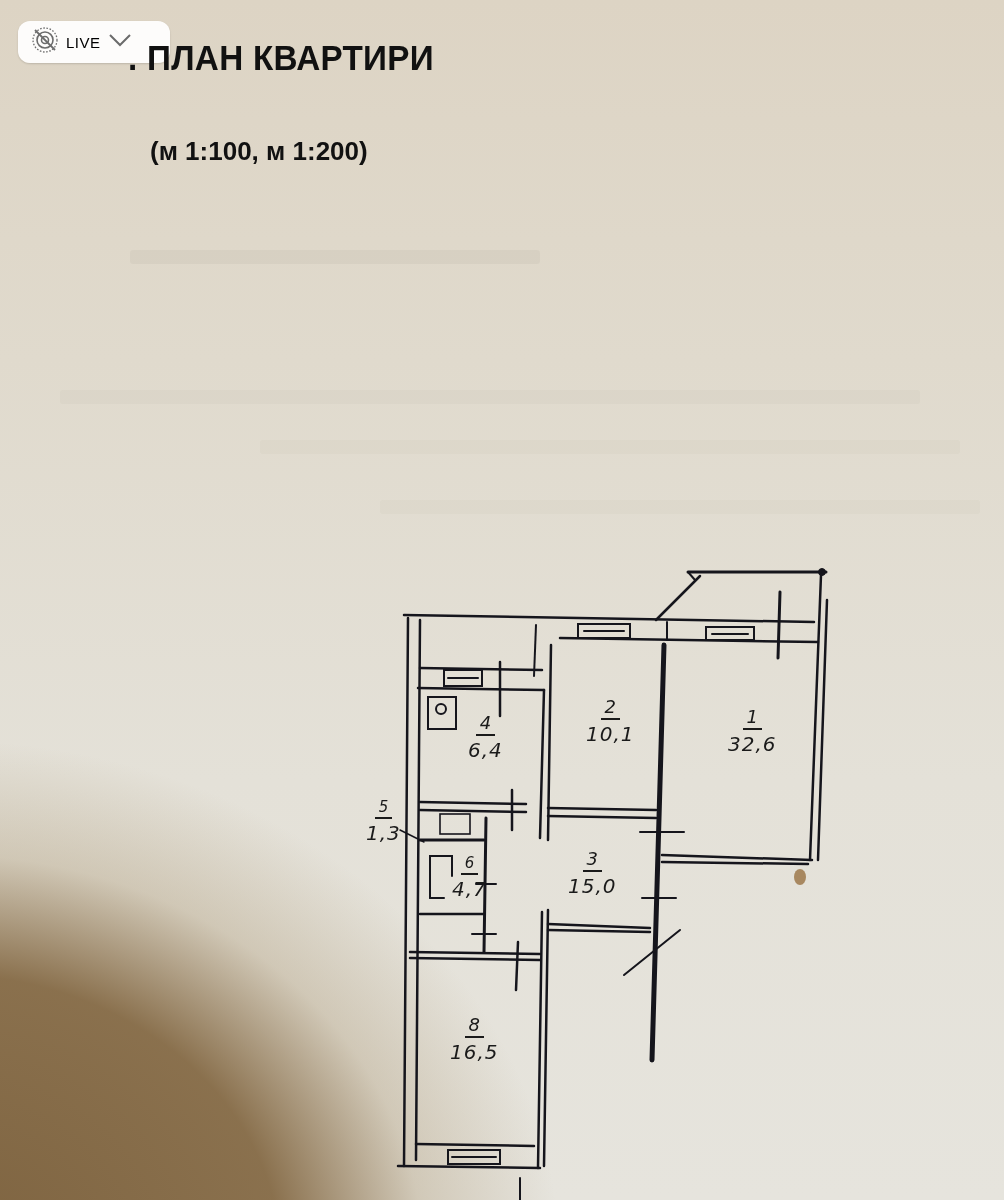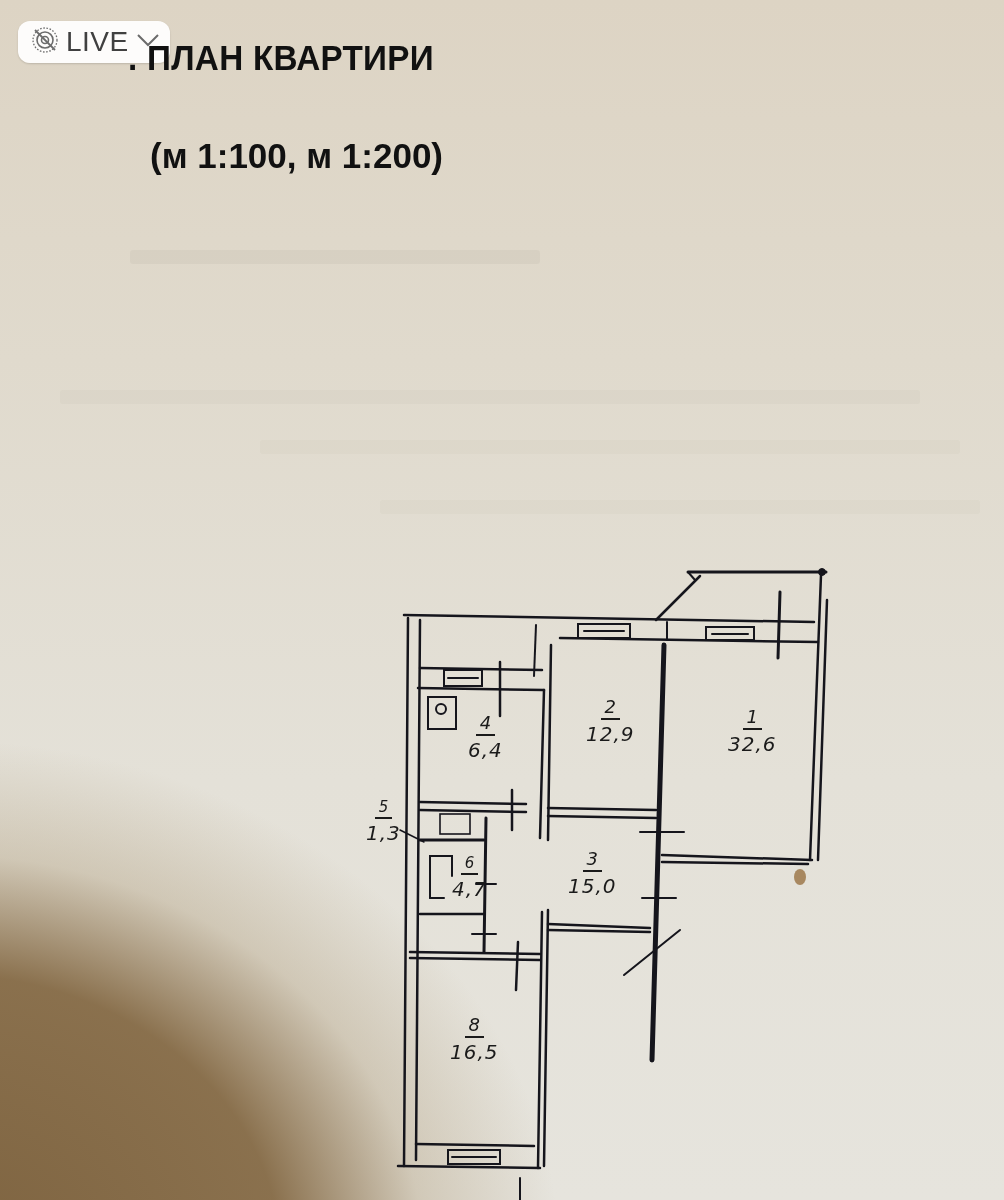--- a/index.html
+++ b/index.html
@@ -18,31 +18,31 @@
       position: absolute; height: 14px; background: rgba(120,110,95,0.07); border-radius: 3px;
     }
     .live-badge {
       position: absolute; left: 18px; top: 21px; width: 152px; height: 42px;
       background: rgba(255,255,255,0.93); border-radius: 12px;
       display: flex; align-items: center; gap: 6px; padding-left: 12px; box-sizing: border-box;
       box-shadow: 0 1px 2px rgba(0,0,0,0.15);
       cursor: pointer;
     }
     .live-badge .live-label {
-      font-family: "Liberation Sans", sans-serif; font-size: 28px; color: #404040; letter-spacing: 0.5px;
+      font-family: "Liberation Sans", sans-serif; font-size: 15px; color: #000000; letter-spacing: 0.5px;
     }
     .title {
       position: absolute; left: 128px; top: 38px;
       font-family: "Liberation Sans", sans-serif; font-weight: 700; font-size: 35px;
       color: #111; letter-spacing: 0.3px;
       transform: scaleX(0.95); transform-origin: left top;
     }
     .subtitle {
       position: absolute; left: 150px; top: 136px;
-      font-family: "Liberation Sans", sans-serif; font-weight: 700; font-size: 35px;
+      font-family: "Liberation Sans", sans-serif; font-weight: 700; font-size: 26px;
       color: #111;
     }
     .plan { position: absolute; left: 0; top: 0; }
     .room-label {
       position: absolute; font-family: "DejaVu Sans", sans-serif; font-style: italic;
       color: #1a1a1a; text-align: center; line-height: 1;
     }
     .room-label .num { display: block; font-size: 18px; border-bottom: 2px solid #1a1a1a; padding: 0 4px 2px; margin: 0 auto 4px; width: max-content; }
     .room-label .area { display: block; font-size: 20px; letter-spacing: 1px; }
     .room-label.small .num { font-size: 15px; }
@@ -156,21 +156,21 @@
 
   <ellipse cx="800" cy="877" rx="6" ry="8" fill="#a88860"></ellipse>
 </svg>
 
 <div class="room-label" style="left:728px;top:708px;">
   <span class="num">1</span>
   <span class="area">32,6</span>
 </div>
 <div class="room-label" style="left:586px;top:698px;">
   <span class="num">2</span>
-  <span class="area">12,9</span>
+  <span class="area">10,1</span>
 </div>
 <div class="room-label" style="left:568px;top:850px;">
   <span class="num">3</span>
   <span class="area">15,0</span>
 </div>
 <div class="room-label" style="left:468px;top:714px;">
   <span class="num">4</span>
   <span class="area">6,4</span>
 </div>
 <div class="room-label small" style="left:366px;top:800px;">

